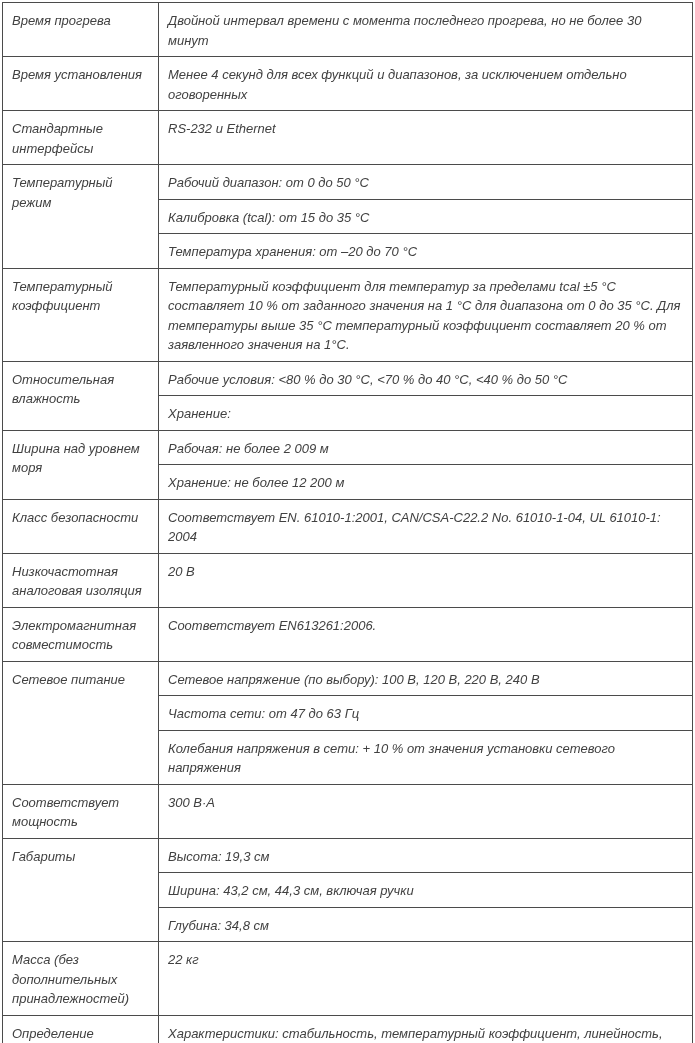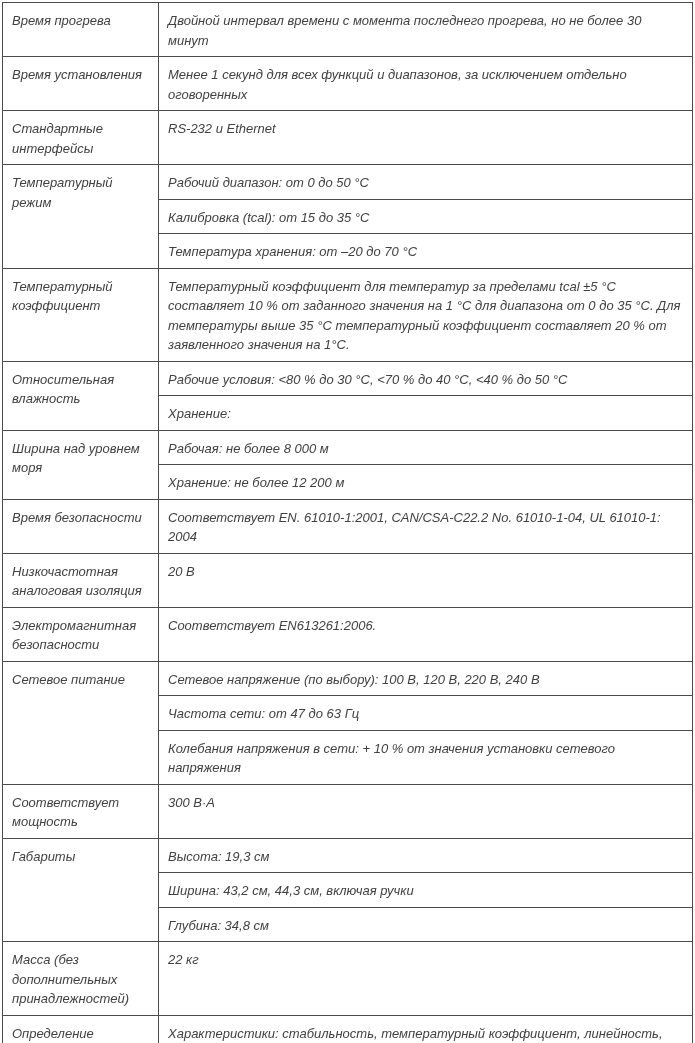--- a/index.html
+++ b/index.html
@@ -50,21 +50,21 @@
       <col class="label-col">
       <col class="value-col">
     </colgroup>
     <tbody>
         <tr>
           <td class="label-cell" rowspan="1">Время прогрева</td>
           <td class="value-cell">Двойной интервал времени с момента последнего прогрева, но не более 30 минут</td>
         </tr>
         <tr>
           <td class="label-cell" rowspan="1">Время установления</td>
-          <td class="value-cell">Менее 1 секунд для всех функций и диапазонов, за исключением отдельно оговоренных</td>
+          <td class="value-cell">Менее 4 секунд для всех функций и диапазонов, за исключением отдельно оговоренных</td>
         </tr>
         <tr>
           <td class="label-cell" rowspan="1">Стандартные интерфейсы</td>
           <td class="value-cell">RS-232 и Ethernet</td>
         </tr>
         <tr>
           <td class="label-cell" rowspan="3">Температурный режим</td>
           <td class="value-cell">Рабочий диапазон: от 0 до 50 °C</td>
         </tr>
         <tr>
@@ -79,35 +79,35 @@
         </tr>
         <tr>
           <td class="label-cell" rowspan="2">Относительная влажность</td>
           <td class="value-cell">Рабочие условия: &lt;80 % до 30 °C, &lt;70 % до 40 °C, &lt;40 % до 50 °C</td>
         </tr>
         <tr>
           <td class="value-cell">Хранение:</td>
         </tr>
         <tr>
           <td class="label-cell" rowspan="2">Ширина над уровнем моря</td>
-          <td class="value-cell">Рабочая: не более 8 000 м</td>
+          <td class="value-cell">Рабочая: не более 2 009 м</td>
         </tr>
         <tr>
           <td class="value-cell">Хранение: не более 12 200 м</td>
         </tr>
         <tr>
-          <td class="label-cell" rowspan="1">Время безопасности</td>
+          <td class="label-cell" rowspan="1">Класс безопасности</td>
           <td class="value-cell">Соответствует EN. 61010-1:2001, CAN/CSA-C22.2 No. 61010-1-04, UL 61010-1: 2004</td>
         </tr>
         <tr>
           <td class="label-cell" rowspan="1">Низкочастотная аналоговая изоляция</td>
           <td class="value-cell">20 В</td>
         </tr>
         <tr>
-          <td class="label-cell" rowspan="1">Электромагнитная безопасности</td>
+          <td class="label-cell" rowspan="1">Электромагнитная совместимость</td>
           <td class="value-cell">Соответствует EN613261:2006.</td>
         </tr>
         <tr>
           <td class="label-cell" rowspan="3">Сетевое питание</td>
           <td class="value-cell">Сетевое напряжение (по выбору): 100 В, 120 В, 220 В, 240 В</td>
         </tr>
         <tr>
           <td class="value-cell">Частота сети: от 47 до 63 Гц</td>
         </tr>
         <tr>

